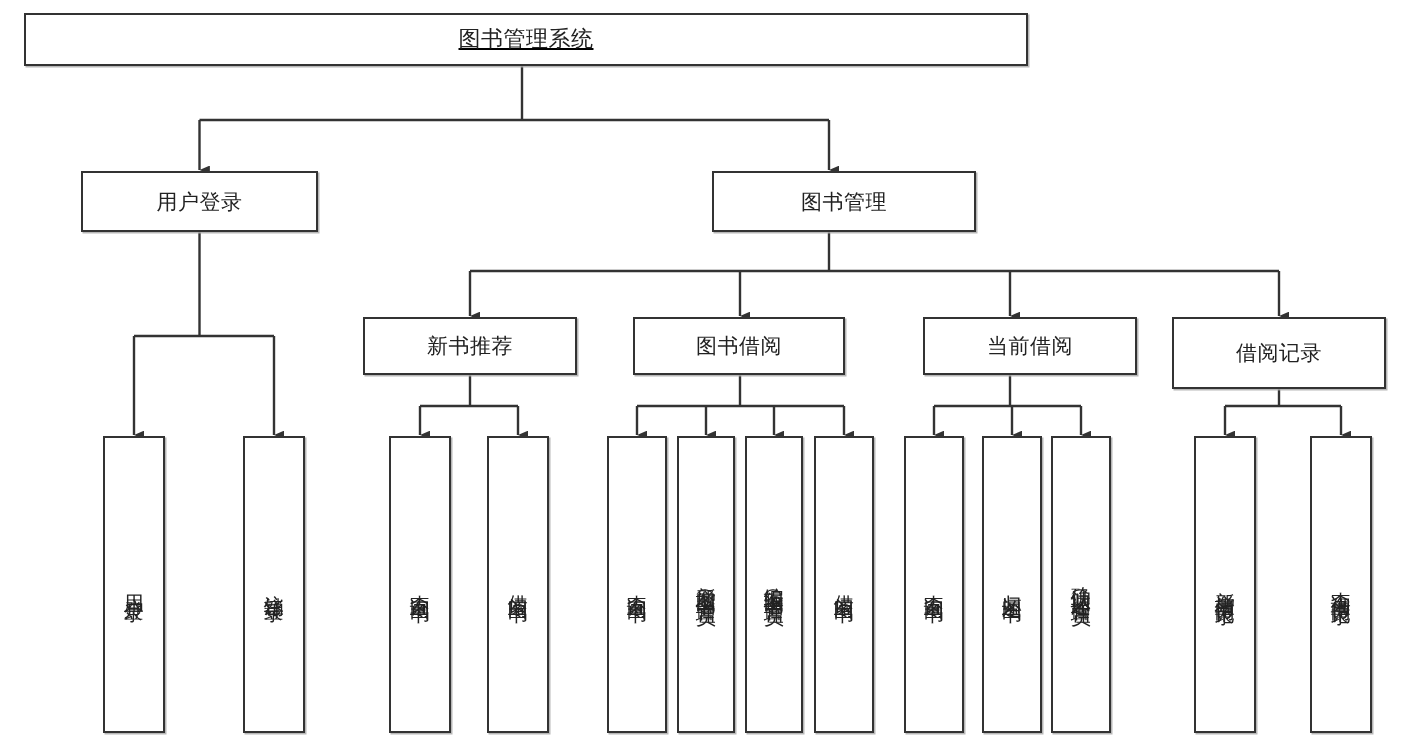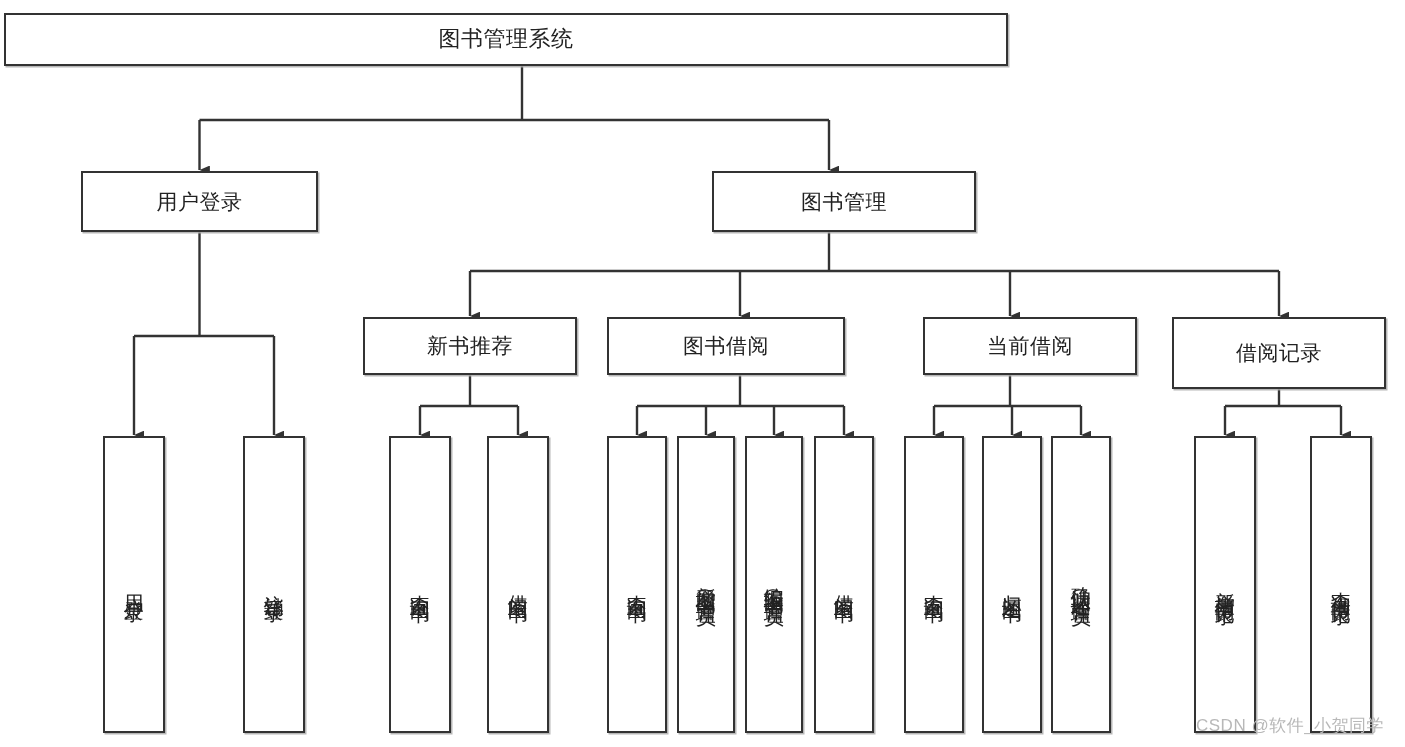--- a/index.html
+++ b/index.html
@@ -104,33 +104,33 @@
         <line x1="1012" y1="406" x2="1012" y2="435" stroke="#333333" stroke-width="2.4" marker-end="url(#arrowhead)"></line>
         <line x1="1081" y1="406" x2="1081" y2="435" stroke="#333333" stroke-width="2.4" marker-end="url(#arrowhead)"></line>
         <line x1="1279" y1="375" x2="1279" y2="406" stroke="#333333" stroke-width="2.4"></line>
         <line x1="1225" y1="406" x2="1341" y2="406" stroke="#333333" stroke-width="2.4"></line>
         <line x1="1225" y1="406" x2="1225" y2="435" stroke="#333333" stroke-width="2.4" marker-end="url(#arrowhead)"></line>
         <line x1="1341" y1="406" x2="1341" y2="435" stroke="#333333" stroke-width="2.4" marker-end="url(#arrowhead)"></line>
       </g>
   </svg>
 
   <div id="node-layer">
-      <div class="node root" style="left: 4px; top: 13px; width: 1004px; height: 53px;">
+      <div class="node root" style="left: 24px; top: 13px; width: 1004px; height: 53px; text-decoration: underline;">
         <span class="label">图书管理系统</span>
       </div>
       <div class="node" style="left: 81px; top: 171px; width: 237px; height: 61px;">
         <span class="label">用户登录</span>
       </div>
       <div class="node" style="left: 712px; top: 171px; width: 264px; height: 61px;">
         <span class="label">图书管理</span>
       </div>
       <div class="node" style="left: 363px; top: 317px; width: 214px; height: 58px;">
         <span class="label">新书推荐</span>
       </div>
-      <div class="node" style="left: 607px; top: 317px; width: 238px; height: 58px;">
+      <div class="node" style="left: 633px; top: 317px; width: 212px; height: 58px;">
         <span class="label">图书借阅</span>
       </div>
       <div class="node" style="left: 903px; top: 317px; width: 214px; height: 58px; margin-left: 20px;">
         <span class="label">当前借阅</span>
       </div>
       <div class="node" style="left: 1172px; top: 317px; width: 214px; height: 72px;">
         <span class="label">借阅记录</span>
       </div>
       <div class="node vertical" style="left: 103px; top: 436px; width: 62px; height: 297px;">
         <span class="label">用户登录</span>
@@ -166,14 +166,13 @@
         <span class="label">确认归还（管理员）</span>
       </div>
       <div class="node vertical" style="left: 1194px; top: 436px; width: 62px; height: 297px;">
         <span class="label">新增借阅记录</span>
       </div>
       <div class="node vertical" style="left: 1310px; top: 436px; width: 62px; height: 297px;">
         <span class="label">查询借阅记录</span>
       </div>
     </div>
 
-  <div class="watermark" style="left: 1196px; top: 714px;">CSDN @软件_小贺同学</div>
 </div>
 
 </body></html>

